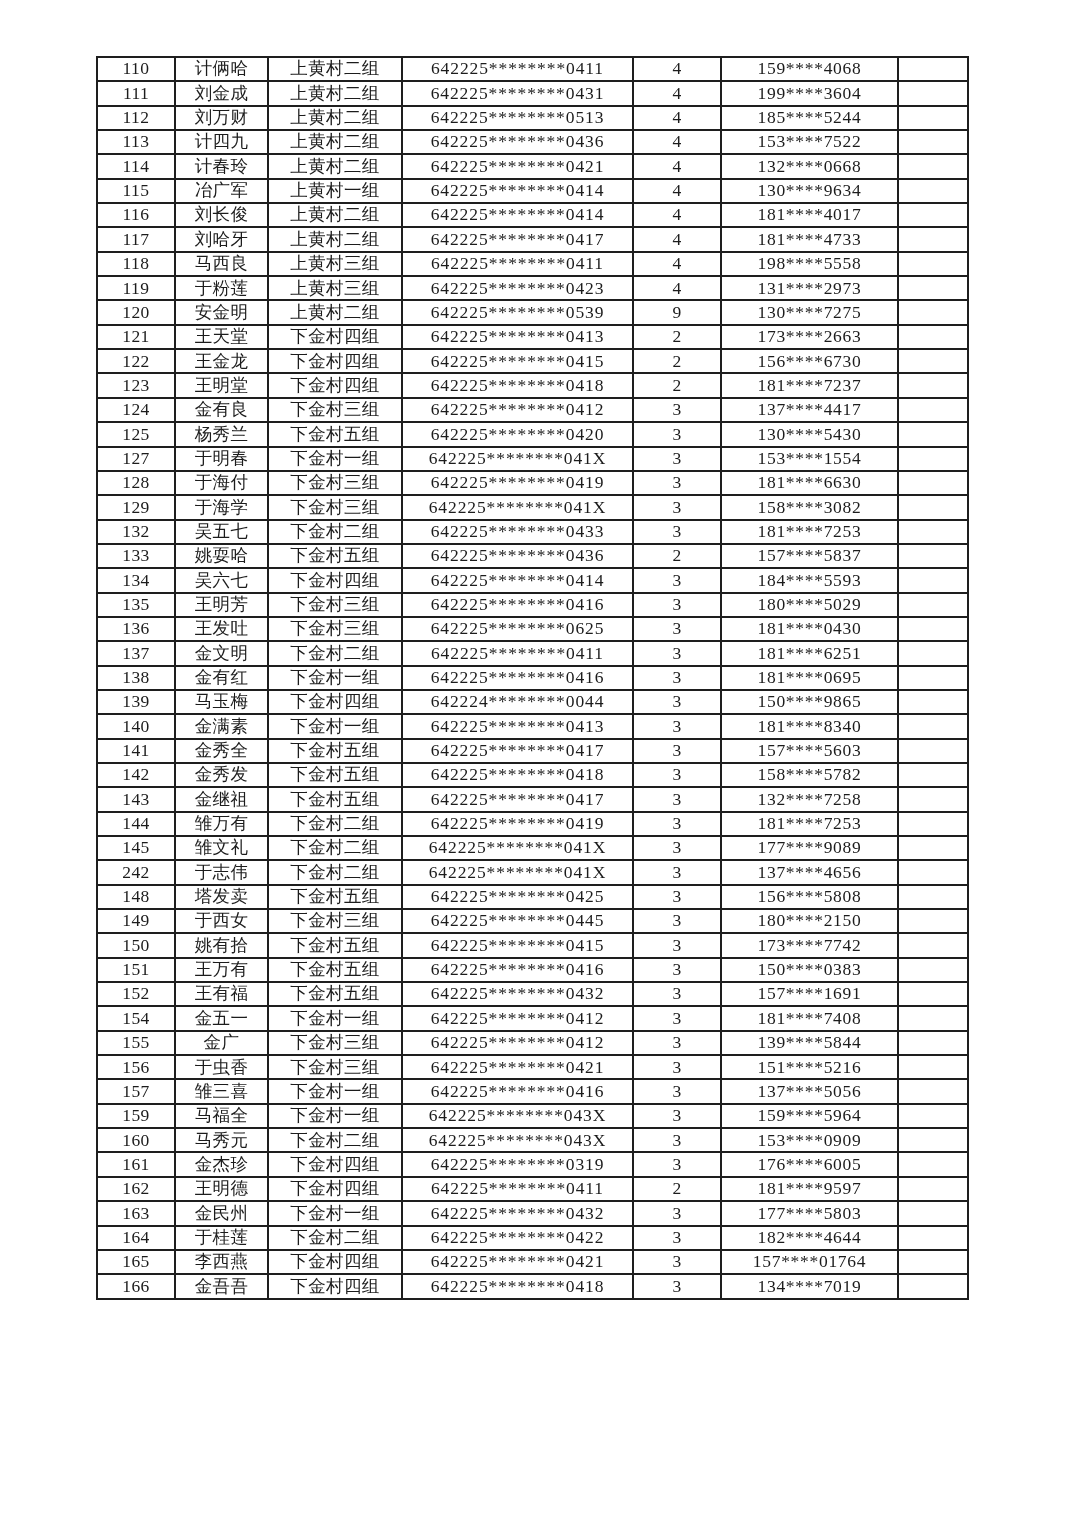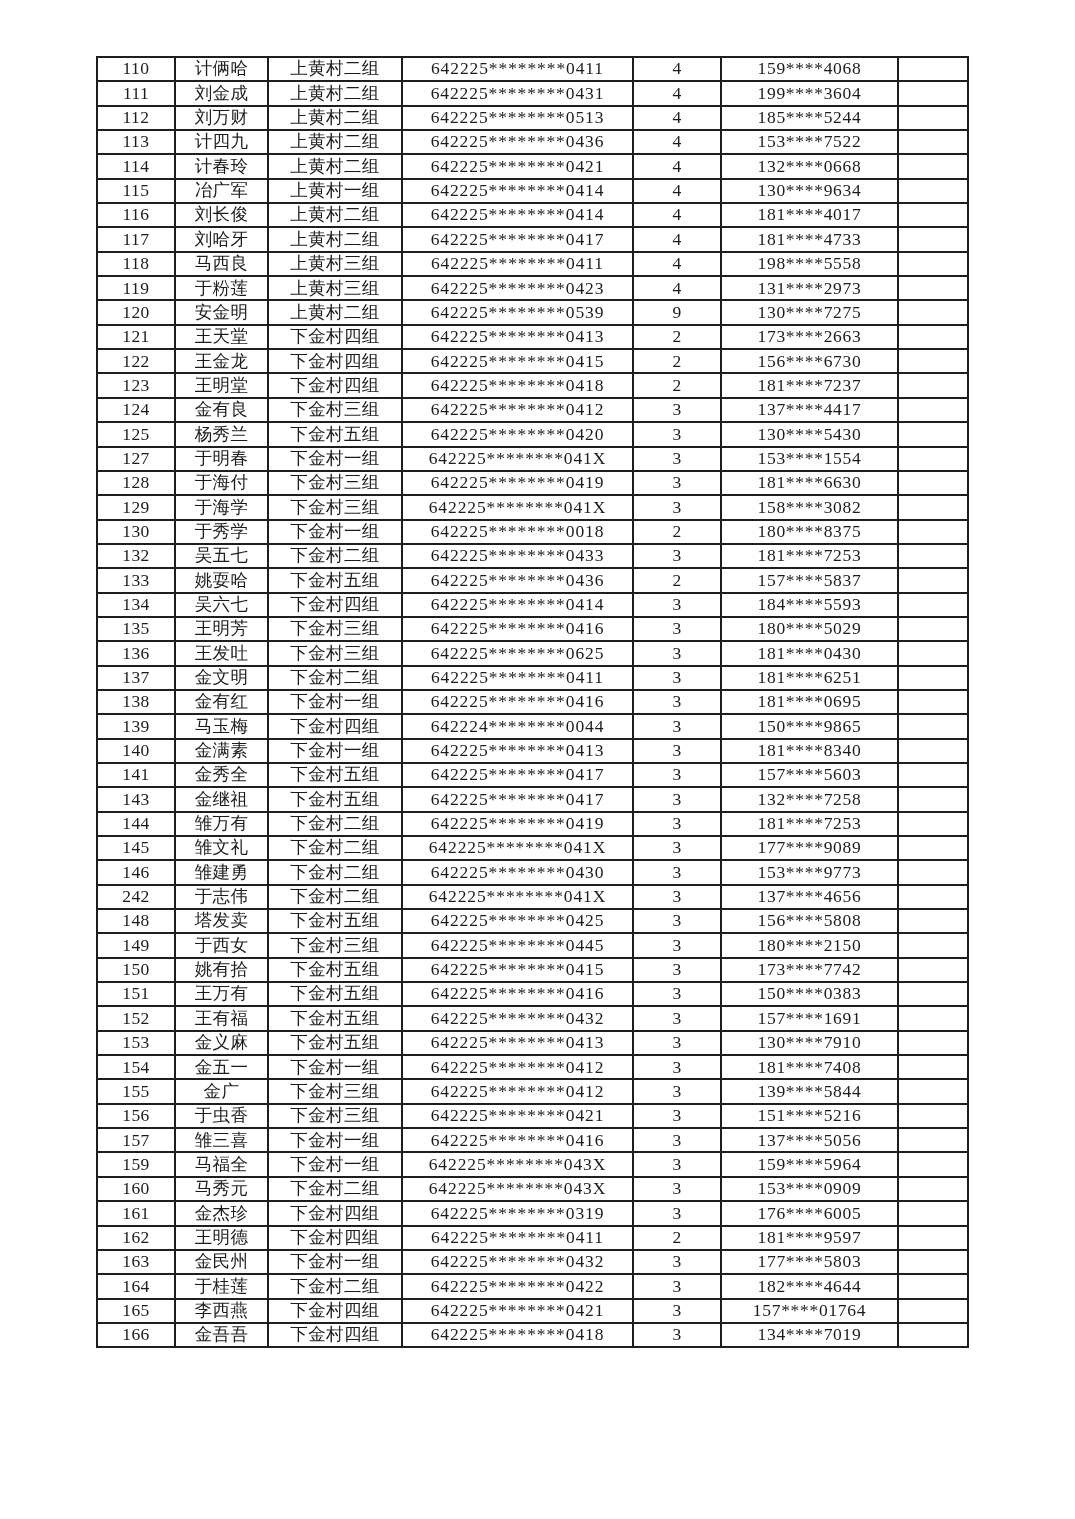--- a/index.html
+++ b/index.html
@@ -224,29 +224,20 @@
         <tr>
           <td class="c-no">129</td>
           <td class="c-name">于海学</td>
           <td class="c-group">下金村三组</td>
           <td class="c-id">642225********041X</td>
           <td class="c-count">3</td>
           <td class="c-phone">158****3082</td>
           <td class="c-blank"></td>
         </tr>
         <tr>
-          <td class="c-no">130</td>
-          <td class="c-name">于秀学</td>
-          <td class="c-group">下金村一组</td>
-          <td class="c-id">642225********0018</td>
-          <td class="c-count">2</td>
-          <td class="c-phone">180****8375</td>
-          <td class="c-blank"></td>
-        </tr>
-        <tr>
           <td class="c-no">132</td>
           <td class="c-name">吴五七</td>
           <td class="c-group">下金村二组</td>
           <td class="c-id">642225********0433</td>
           <td class="c-count">3</td>
           <td class="c-phone">181****7253</td>
           <td class="c-blank"></td>
         </tr>
         <tr>
           <td class="c-no">133</td>
@@ -323,20 +314,29 @@
         <tr>
           <td class="c-no">141</td>
           <td class="c-name">金秀全</td>
           <td class="c-group">下金村五组</td>
           <td class="c-id">642225********0417</td>
           <td class="c-count">3</td>
           <td class="c-phone">157****5603</td>
           <td class="c-blank"></td>
         </tr>
         <tr>
+          <td class="c-no">142</td>
+          <td class="c-name">金秀发</td>
+          <td class="c-group">下金村五组</td>
+          <td class="c-id">642225********0418</td>
+          <td class="c-count">3</td>
+          <td class="c-phone">158****5782</td>
+          <td class="c-blank"></td>
+        </tr>
+        <tr>
           <td class="c-no">143</td>
           <td class="c-name">金继祖</td>
           <td class="c-group">下金村五组</td>
           <td class="c-id">642225********0417</td>
           <td class="c-count">3</td>
           <td class="c-phone">132****7258</td>
           <td class="c-blank"></td>
         </tr>
         <tr>
           <td class="c-no">144</td>
@@ -350,29 +350,20 @@
         <tr>
           <td class="c-no">145</td>
           <td class="c-name">雏文礼</td>
           <td class="c-group">下金村二组</td>
           <td class="c-id">642225********041X</td>
           <td class="c-count">3</td>
           <td class="c-phone">177****9089</td>
           <td class="c-blank"></td>
         </tr>
         <tr>
-          <td class="c-no">146</td>
-          <td class="c-name">雏建勇</td>
-          <td class="c-group">下金村二组</td>
-          <td class="c-id">642225********0430</td>
-          <td class="c-count">3</td>
-          <td class="c-phone">153****9773</td>
-          <td class="c-blank"></td>
-        </tr>
-        <tr>
           <td class="c-no">242</td>
           <td class="c-name">于志伟</td>
           <td class="c-group">下金村二组</td>
           <td class="c-id">642225********041X</td>
           <td class="c-count">3</td>
           <td class="c-phone">137****4656</td>
           <td class="c-blank"></td>
         </tr>
         <tr>
           <td class="c-no">148</td>
@@ -410,29 +401,20 @@
           <td class="c-phone">150****0383</td>
           <td class="c-blank"></td>
         </tr>
         <tr>
           <td class="c-no">152</td>
           <td class="c-name">王有福</td>
           <td class="c-group">下金村五组</td>
           <td class="c-id">642225********0432</td>
           <td class="c-count">3</td>
           <td class="c-phone">157****1691</td>
-          <td class="c-blank"></td>
-        </tr>
-        <tr>
-          <td class="c-no">153</td>
-          <td class="c-name">金义麻</td>
-          <td class="c-group">下金村五组</td>
-          <td class="c-id">642225********0413</td>
-          <td class="c-count">3</td>
-          <td class="c-phone">130****7910</td>
           <td class="c-blank"></td>
         </tr>
         <tr>
           <td class="c-no">154</td>
           <td class="c-name">金五一</td>
           <td class="c-group">下金村一组</td>
           <td class="c-id">642225********0412</td>
           <td class="c-count">3</td>
           <td class="c-phone">181****7408</td>
           <td class="c-blank"></td>

